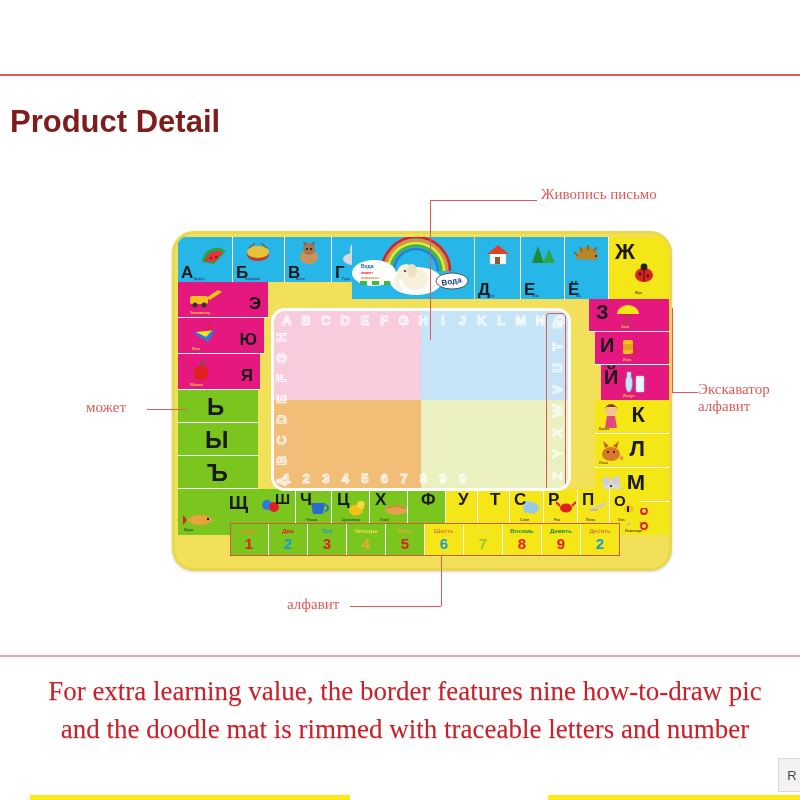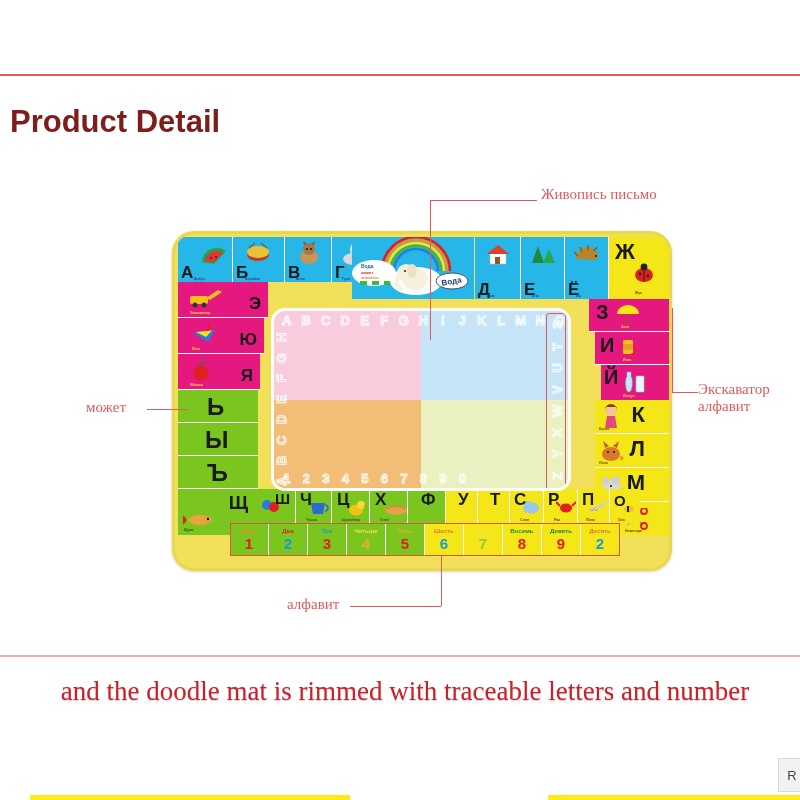--- a/index.html
+++ b/index.html
@@ -633,18 +633,19 @@
 
 <div class="ann" style="left:86px;top:399px;">может</div>
 <div class="line h" style="left:147px;top:409px;width:40px;"></div>
 
 <div class="ann" style="left:287px;top:596px;">алфавит</div>
 <div class="line h" style="left:350px;top:606px;width:91px;"></div>
 <div class="line v" style="left:441px;top:556px;height:50px;"></div>
 
 <div class="bottom-rule"></div>
 <div class="blurb">
+  <span>For extra learning value, the border features nine how-to-draw pic</span>
   <span class="l2">and the doodle mat is rimmed with traceable letters and number</span>
 </div>
 
 <div class="r-box">R</div>
 <div class="yellow-strip ys1"></div>
 <div class="yellow-strip ys2"></div>
 
 </body></html>

